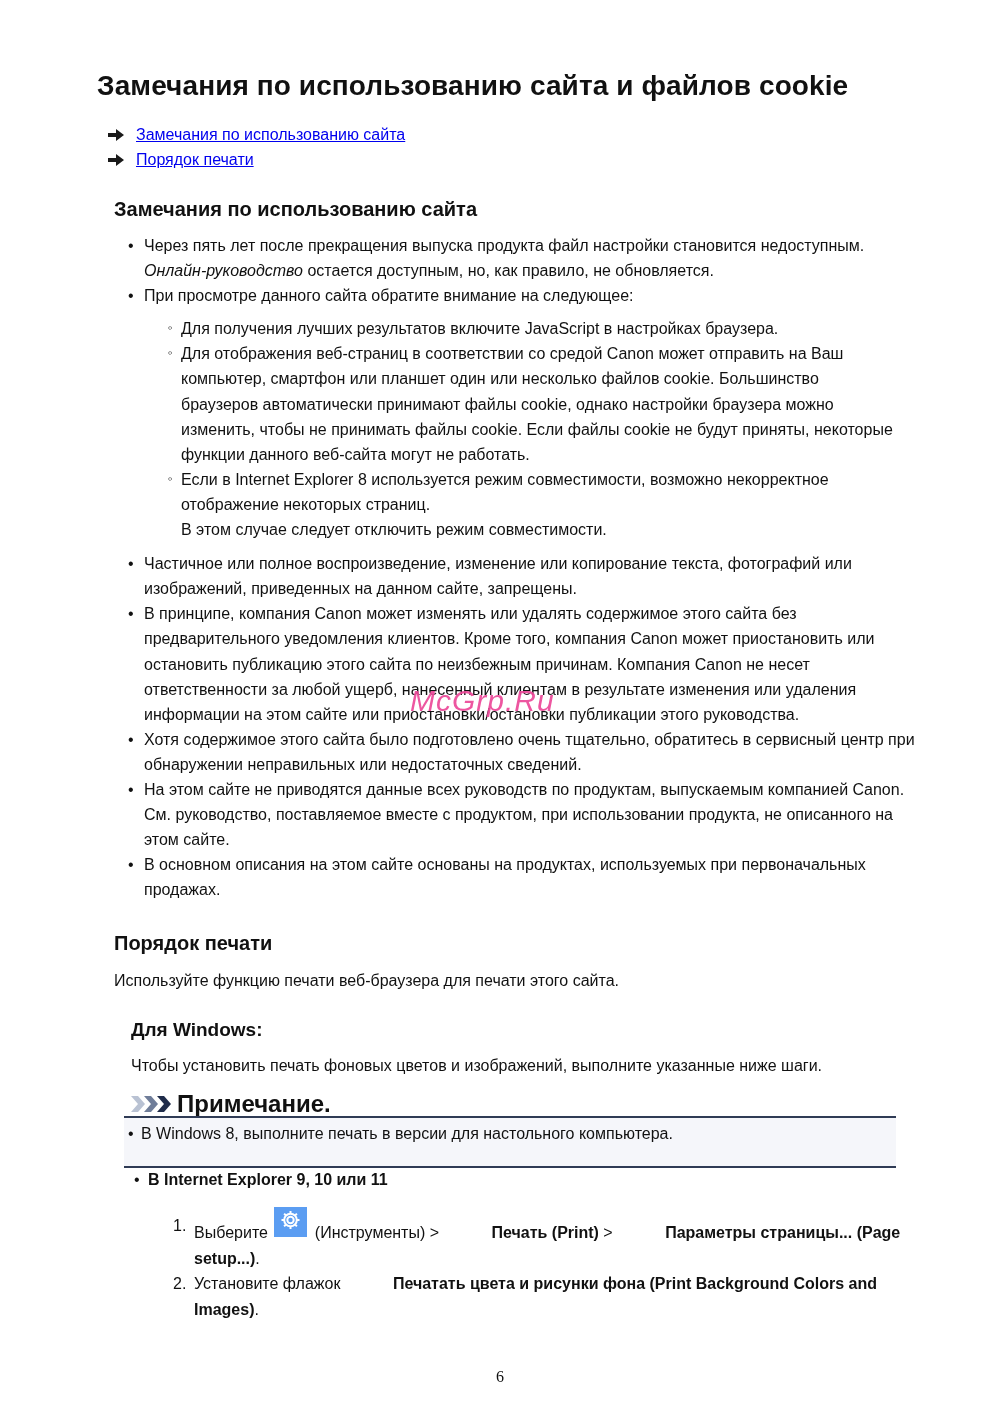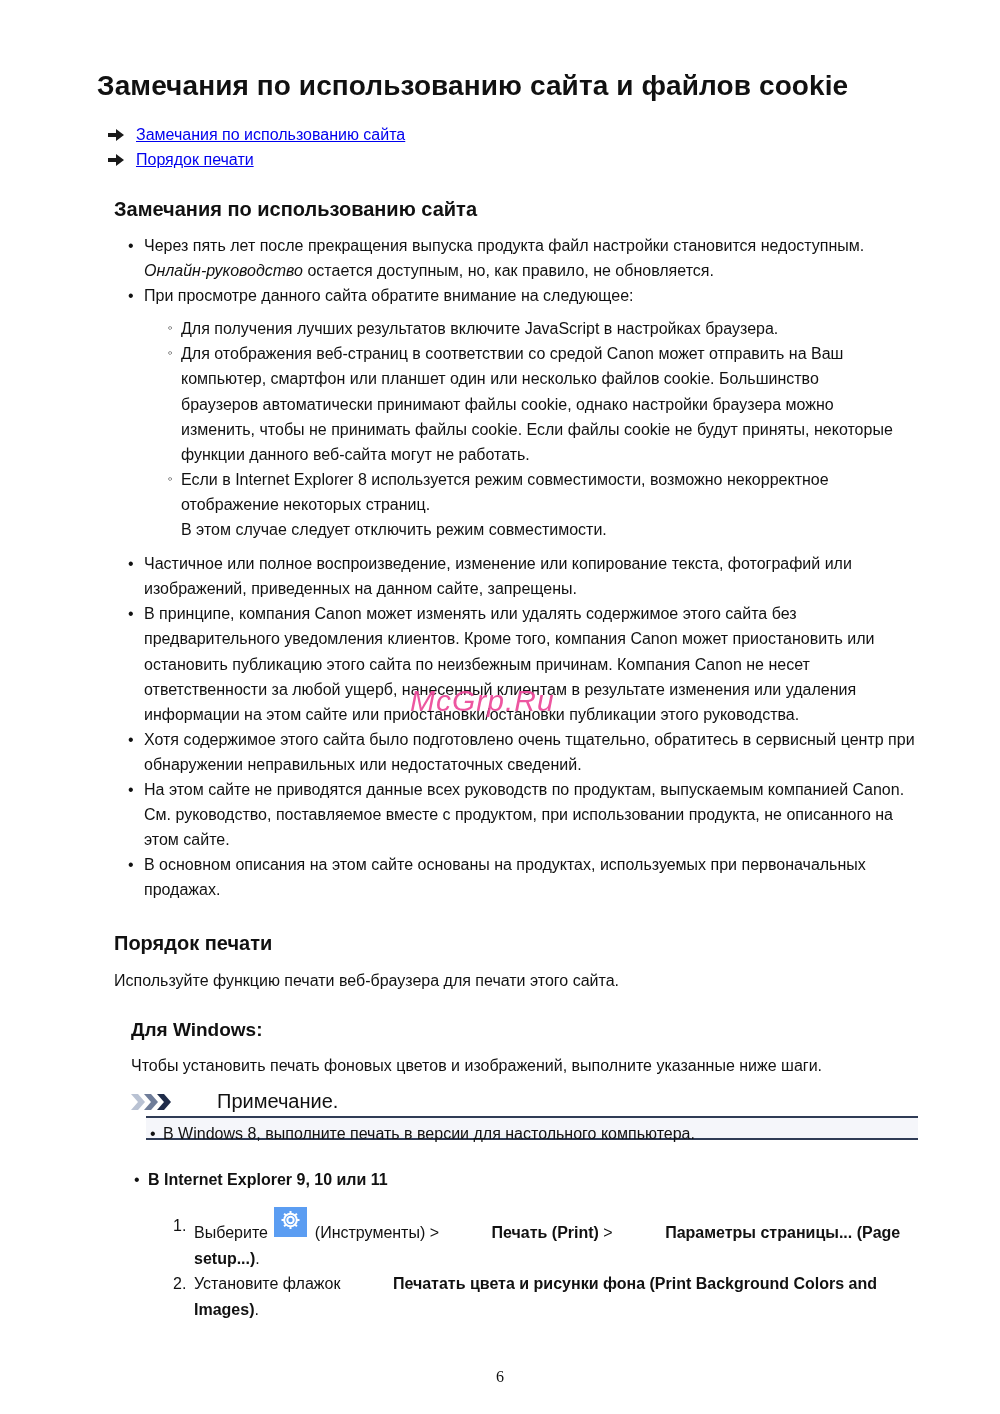--- a/index.html
+++ b/index.html
@@ -23,23 +23,23 @@
     .blist > li::before { content: "•"; position: absolute; left: 1px; top: 0; }
     .slist { margin: 8px; padding: 0; list-style: none; }
     .slist > li { position: relative; padding-left: 13px; margin-left: 16px; font-size: 16px; line-height: 25.1px; }
     .slist > li::before { content: "◦"; position: absolute; left: 0; top: -1px; font-size: 13px; }
     .gap-after { margin-bottom: 9px; }
 
     .para { position: absolute; margin: 0; font-size: 16px; line-height: 25px; }
 
     .note-head { position: absolute; left: 131px; top: 1090px; display: flex; align-items: center; }
     .note-head .chev { width: 42px; height: 18px; margin-right: 4px; }
-    .note-head span.label { font-size: 20px; font-weight: normal; margin-left: 40px; }
+    .note-head span.label { font-size: 24px; font-weight: bold; }
     .note-box {
-      position: absolute; left: 146px; top: 1116px; width: 772px; height: 24px;
+      position: absolute; left: 124px; top: 1116px; width: 772px; height: 52px;
       background: #f5f6fa; border-top: 2px solid #2f3b55; border-bottom: 2px solid #2f3b55;
       box-sizing: border-box;
     }
     .note-box .item { position: absolute; left: 17px; top: 7px; font-size: 16px; }
     .note-box .item::before { content: "•"; position: absolute; left: -13px; }
 
     .ie-head { position: absolute; left: 148px; top: 1171px; font-size: 16px; font-weight: bold; }
     .ie-head::before { content: "•"; position: absolute; left: -14px; font-weight: normal; }
 
     .olist { position: absolute; left: 173px; top: 1213px; width: 740px; margin: 0; padding: 0; list-style: none; }

